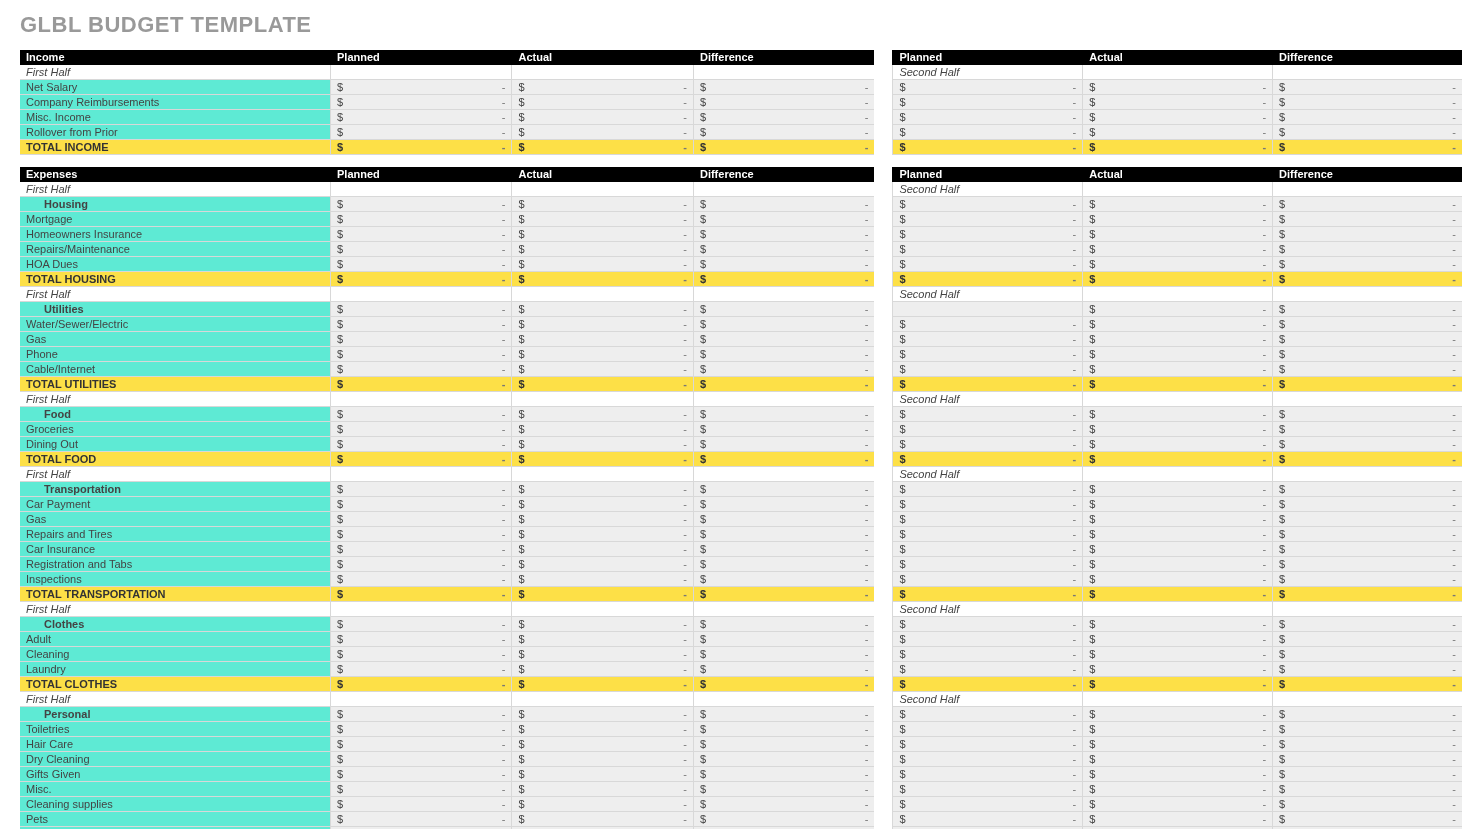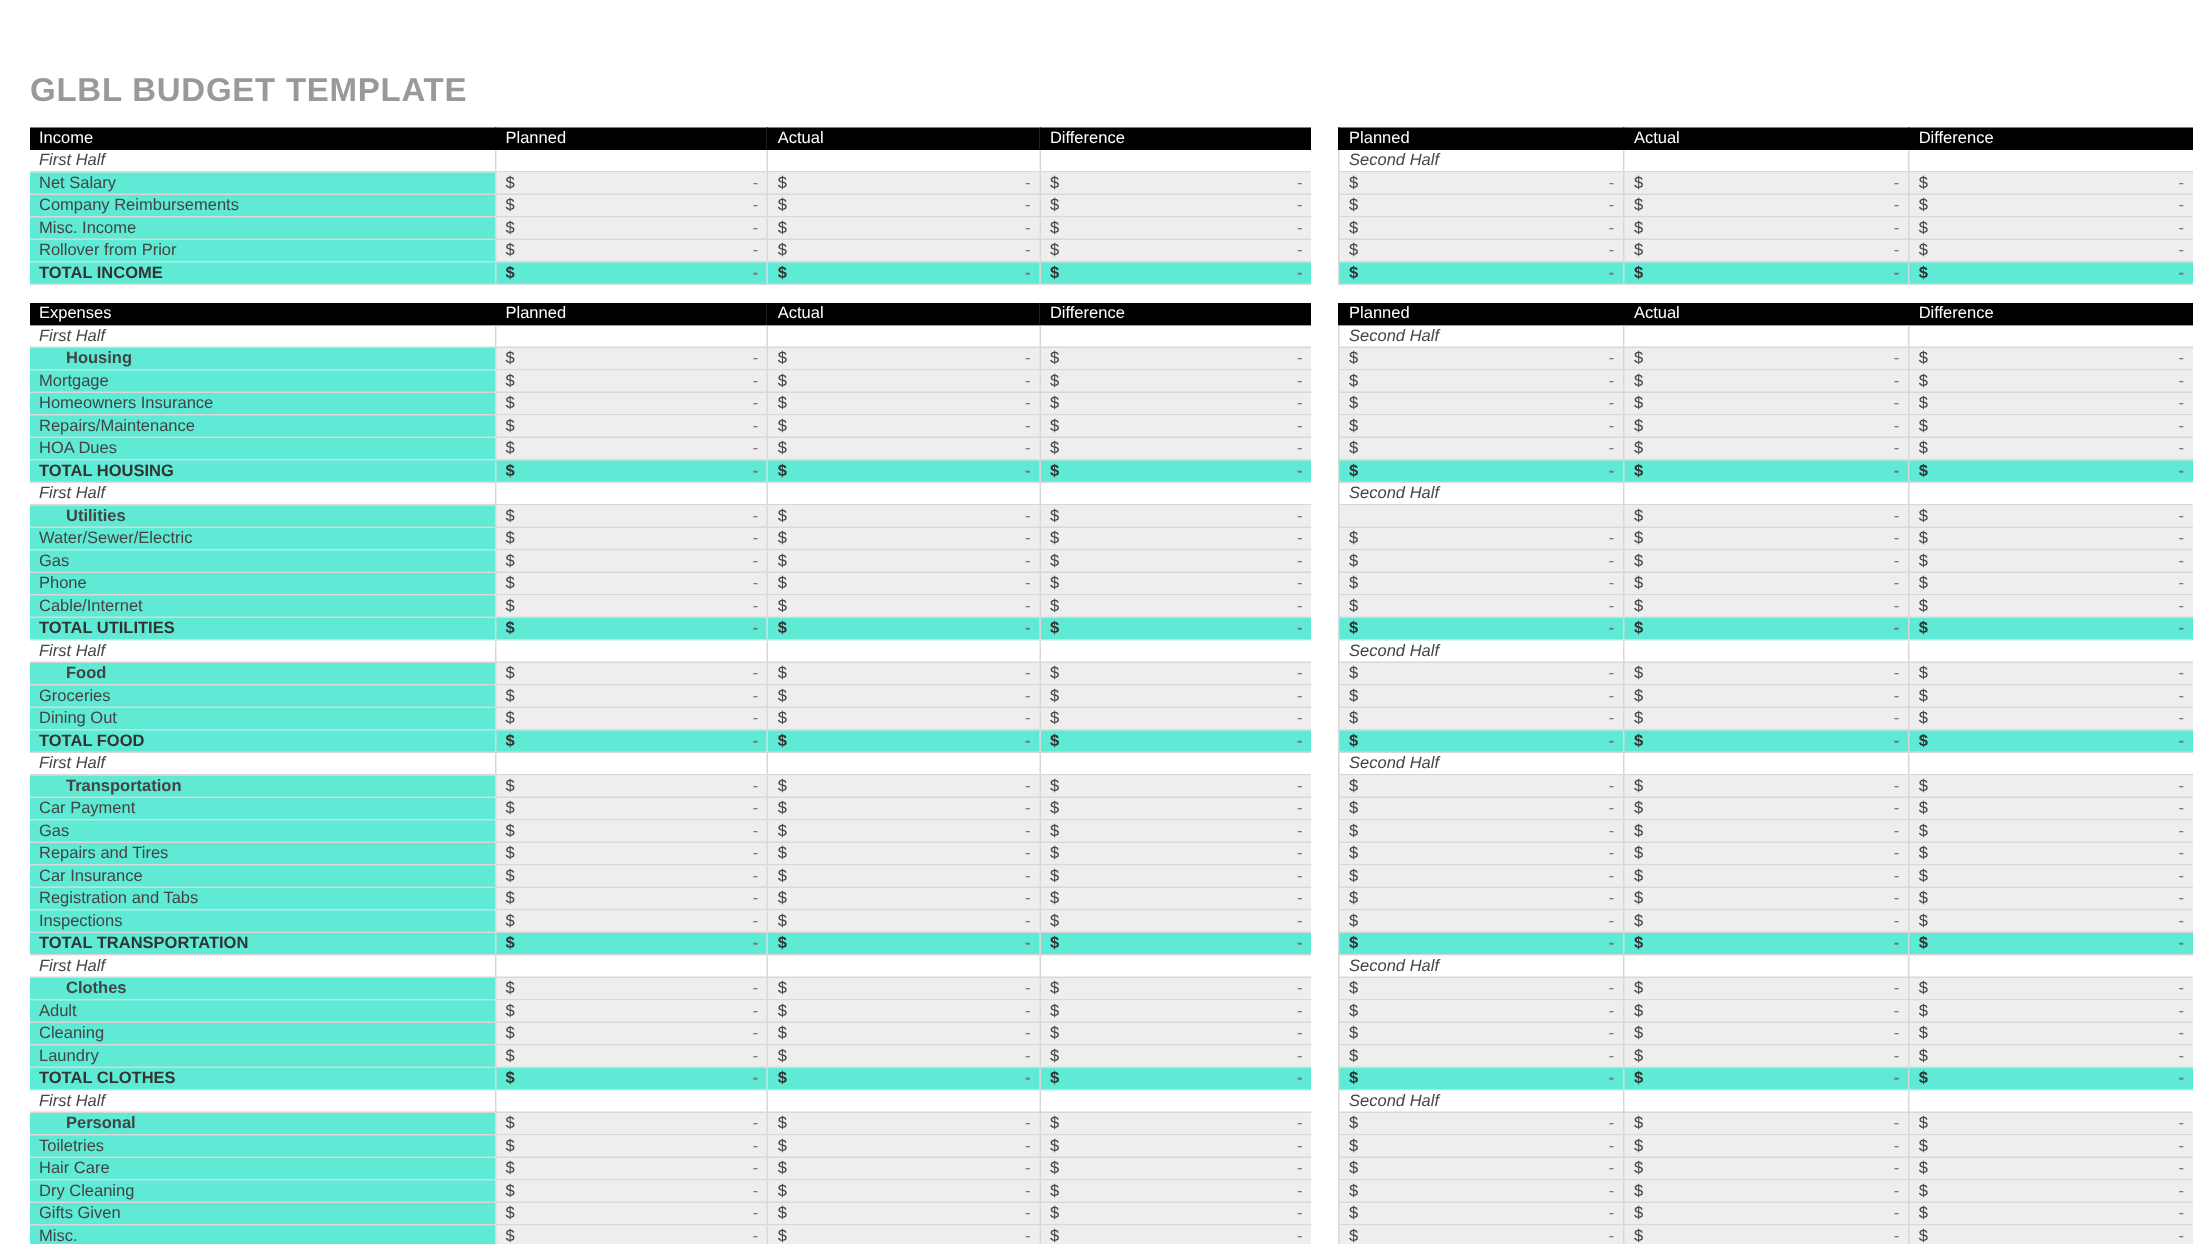--- a/index.html
+++ b/index.html
@@ -9,38 +9,37 @@
     padding: 12px 20px;
     font-size: 11px;
     color: #444;
   }
   .title {
     font-size: 22px;
     font-weight: 700;
     color: #999;
     letter-spacing: 0.5px;
     margin-bottom: 12px;
-    margin-top: 35px;
   }
   .sheet { width: 100%; }
   .block { margin-bottom: 12px; }
   .row { display: flex; width: 100%; }
   .left { display: flex; flex: 0 0 60%; }
   .right { display: flex; flex: 0 0 40%; margin-left: 18px; }
   .cell-label { flex: 0 0 310px; padding: 1px 6px; border-bottom: 1px solid #d8d8d8; background:#5eead4; }
   .cell-money { flex: 1; display: flex; justify-content: space-between; align-items: center; padding: 1px 6px; border-bottom: 1px solid #d8d8d8; border-left: 1px solid #d8d8d8; background:#eeeeee; }
   .hdr .cell-label, .hdr .cell-money {
-    background: #000; color: #fff; font-weight: 400; border-color:#000;
+    background: #000; color: #fff; font-weight: 700; border-color:#000;
   }
   .hdr .cell-money { justify-content:flex-start; }
   .sect { font-style: italic; background:#fff !important; }
   .sect-row .cell-label, .sect-row .cell-money { background:#fff; }
   .sect-row .cell-money .ds, .sect-row .cell-money .dash { visibility:hidden; }
   .bold { font-weight:700;padding-left:24px; }
-  .tot .cell-label, .tot .cell-money { background:#5eead4; font-weight:700; color:#333; }
+  .tot .cell-label, .tot .cell-money { background:#fde047; font-weight:700; color:#333; }
   .ds { }
   .dash { color:#777; }
 </style>
 </head>
 <body>
 
 <div class="title">GLBL BUDGET TEMPLATE</div>
 
 <div class="sheet" id="sheet">
     <div class="block">

